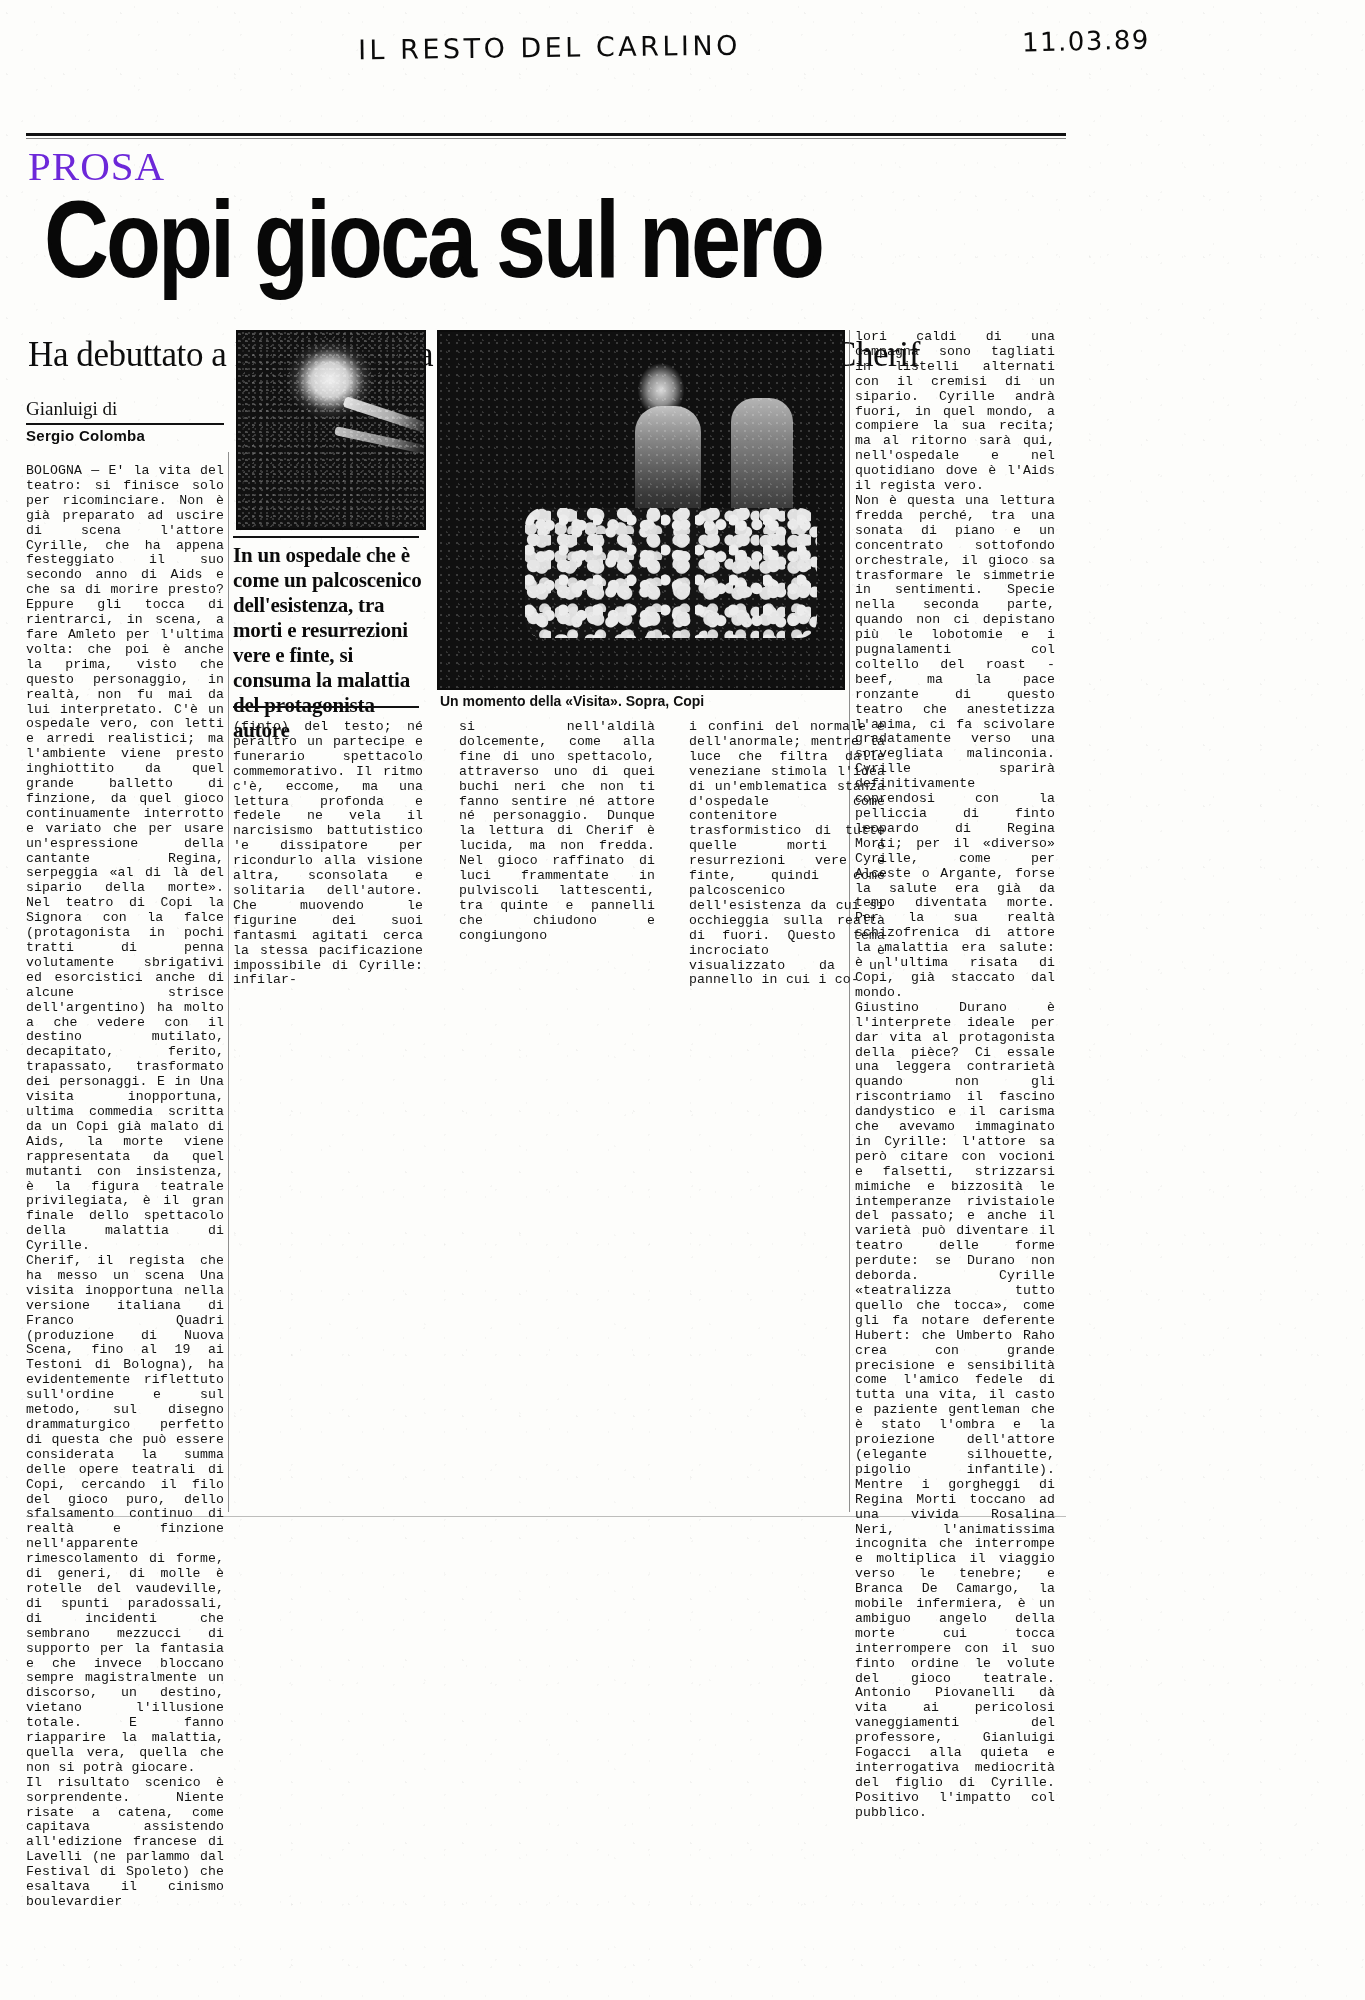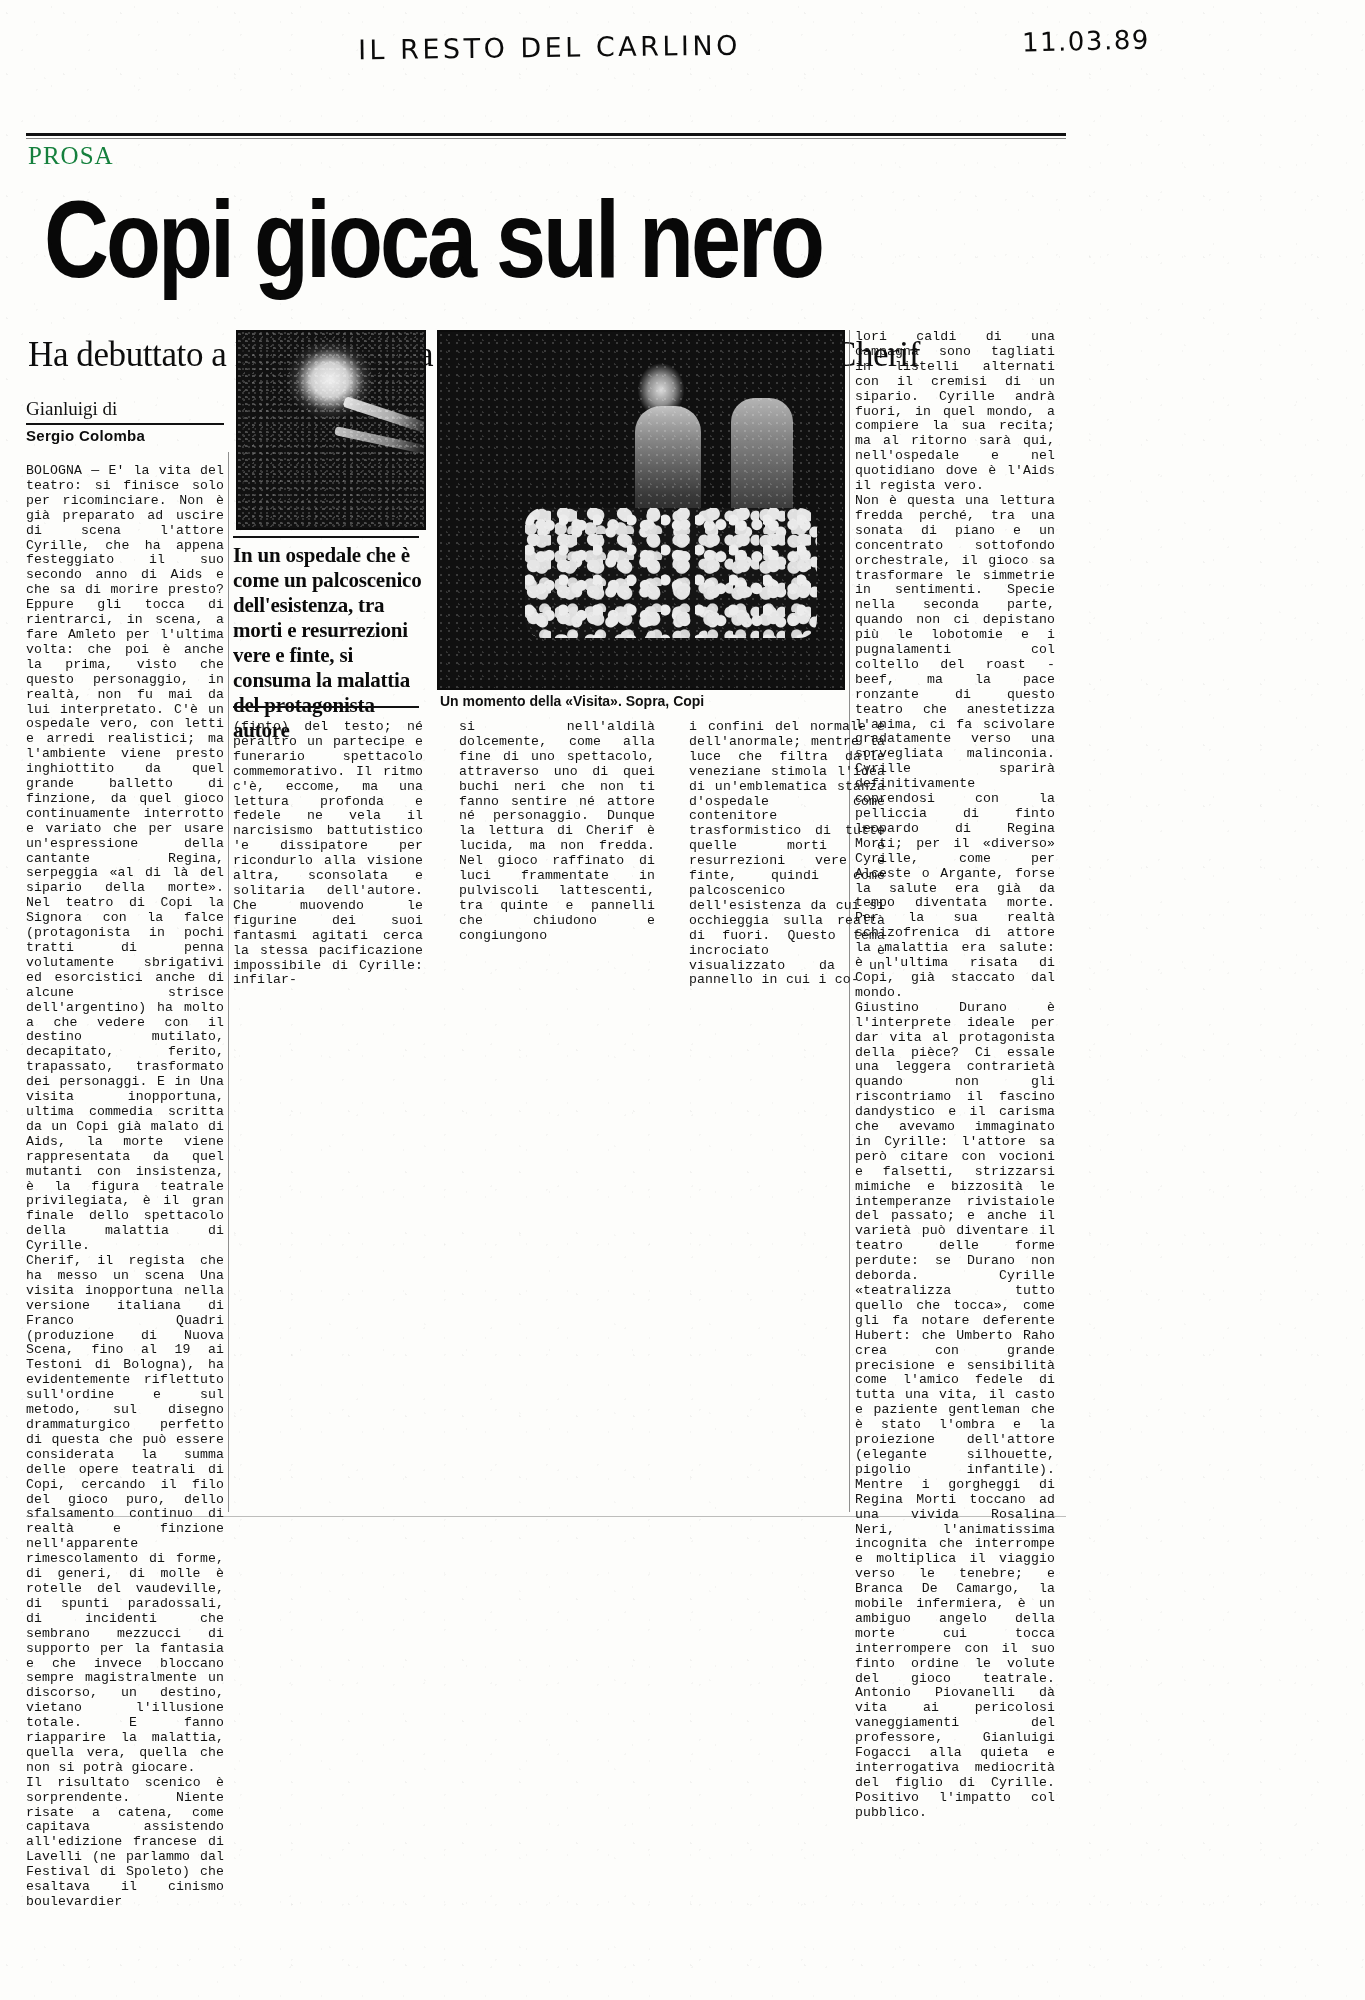--- a/index.html
+++ b/index.html
@@ -51,21 +51,21 @@
     background:#111;
   }
   .rule-thin{
     position:absolute;left:26px;top:138px;width:1040px;height:1px;
     background:#333;opacity:.6;
   }
 
   .kicker{
     position:absolute;left:28px;top:142px;
     font-family:"Liberation Serif", serif;
-    font-size:25px;letter-spacing:1px;color:#15803d;
+    font-size:41px;letter-spacing:1px;color:#6d28d9;
   }
 
   .headline{
     position:absolute;left:44px;top:188px;width:1020px;
     font-family:"Liberation Sans", sans-serif;
     font-weight:bold;
     font-size:90px;
     line-height:.95;
     letter-spacing:-3px;
     color:#080808;

